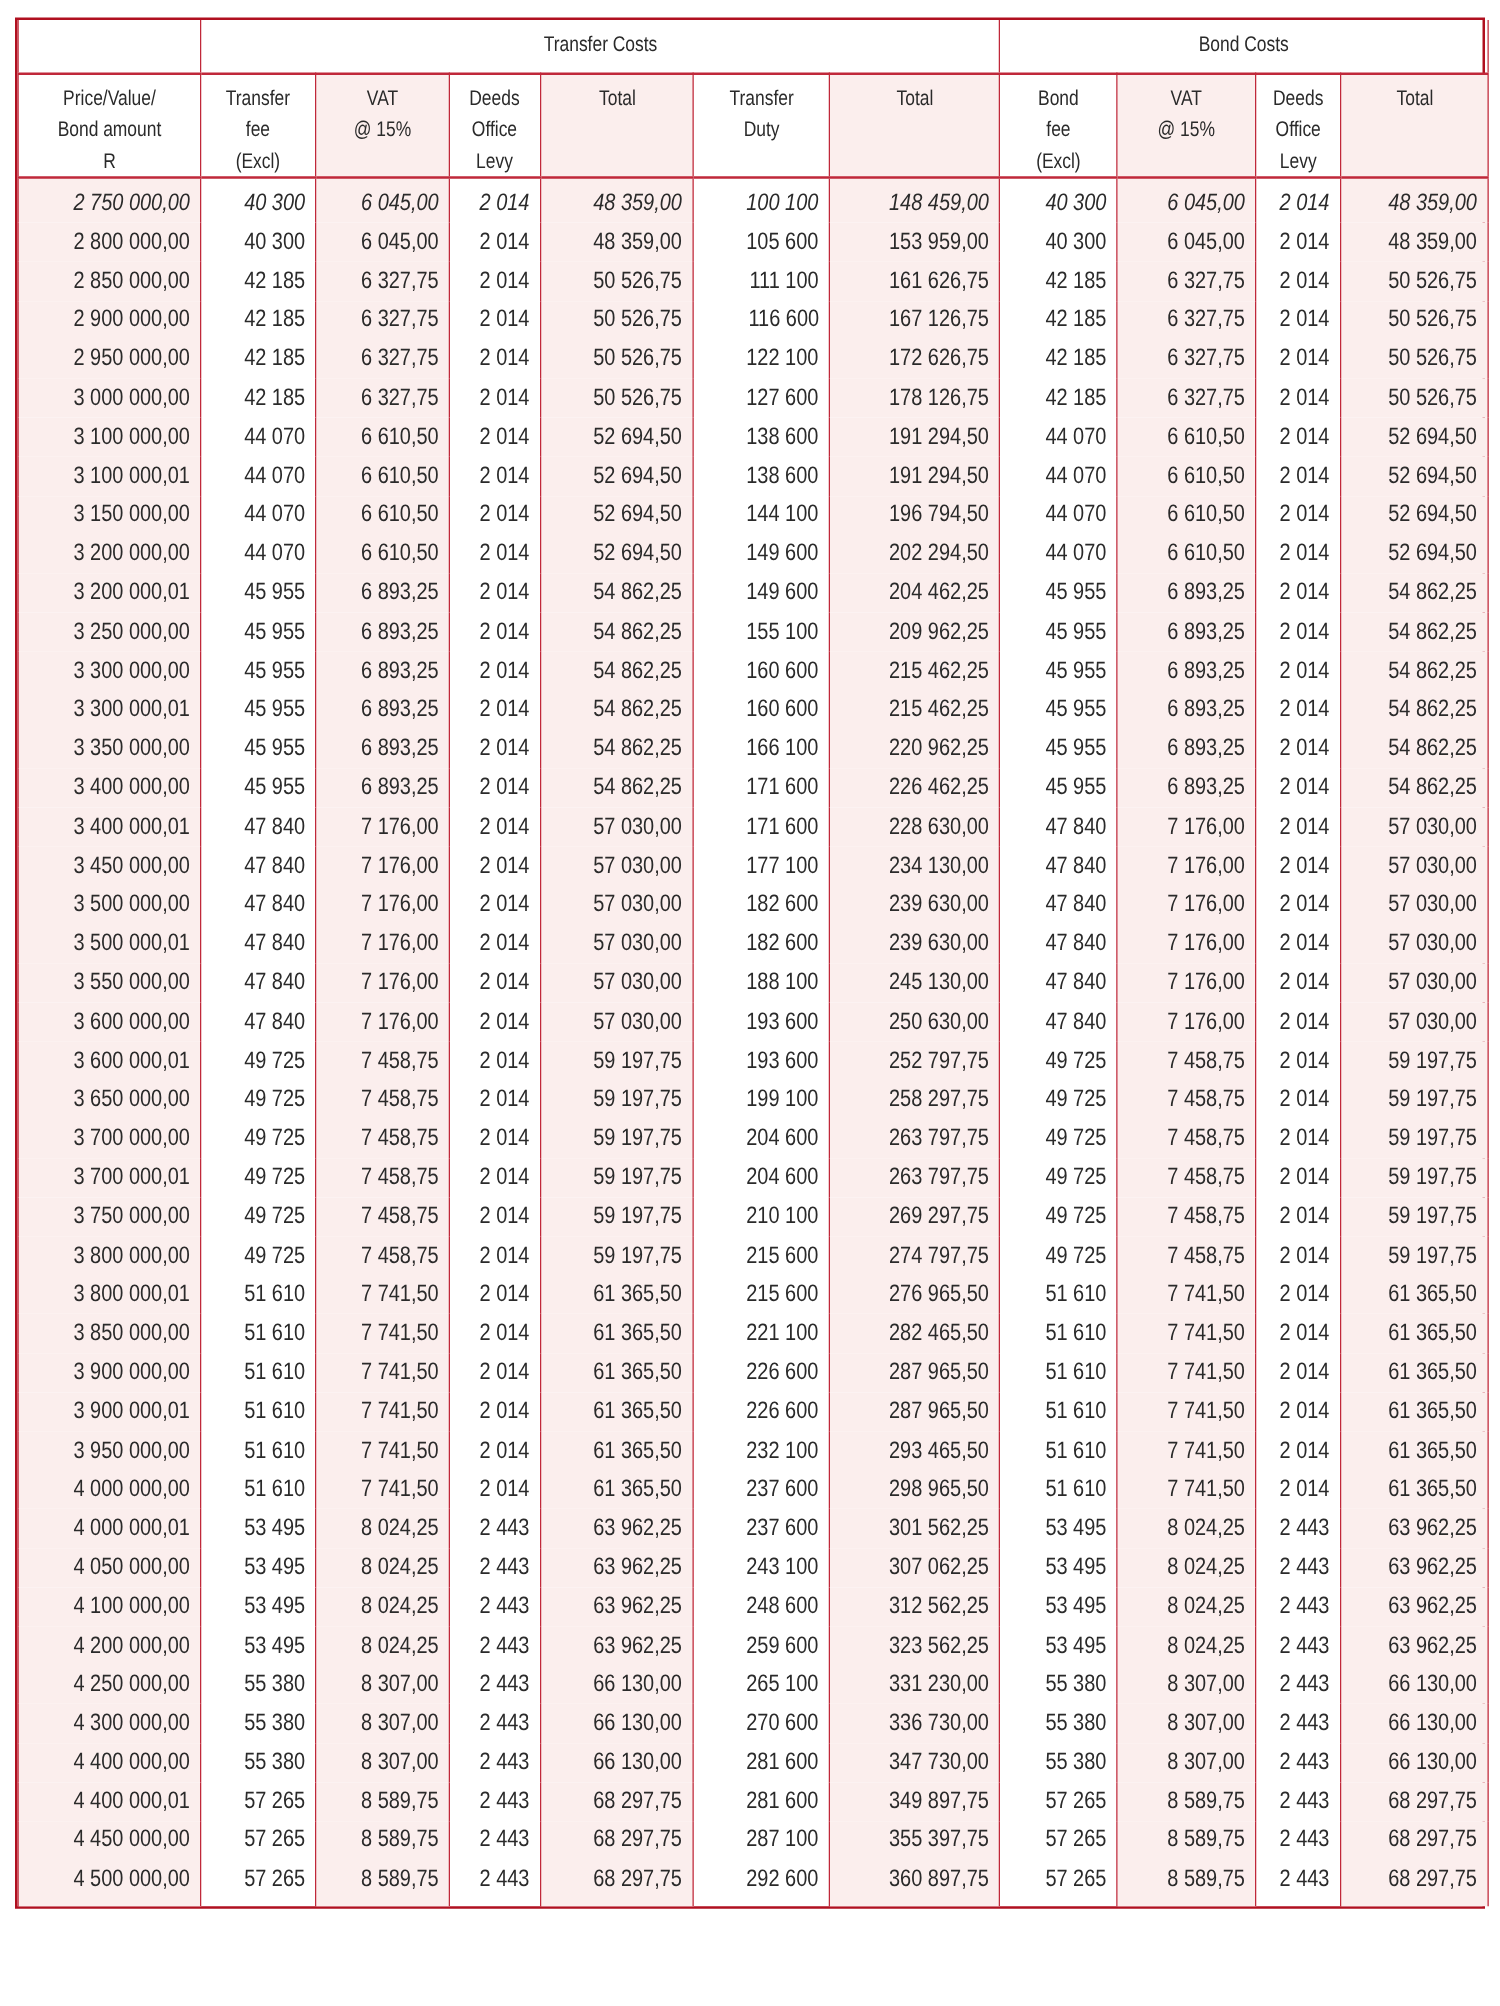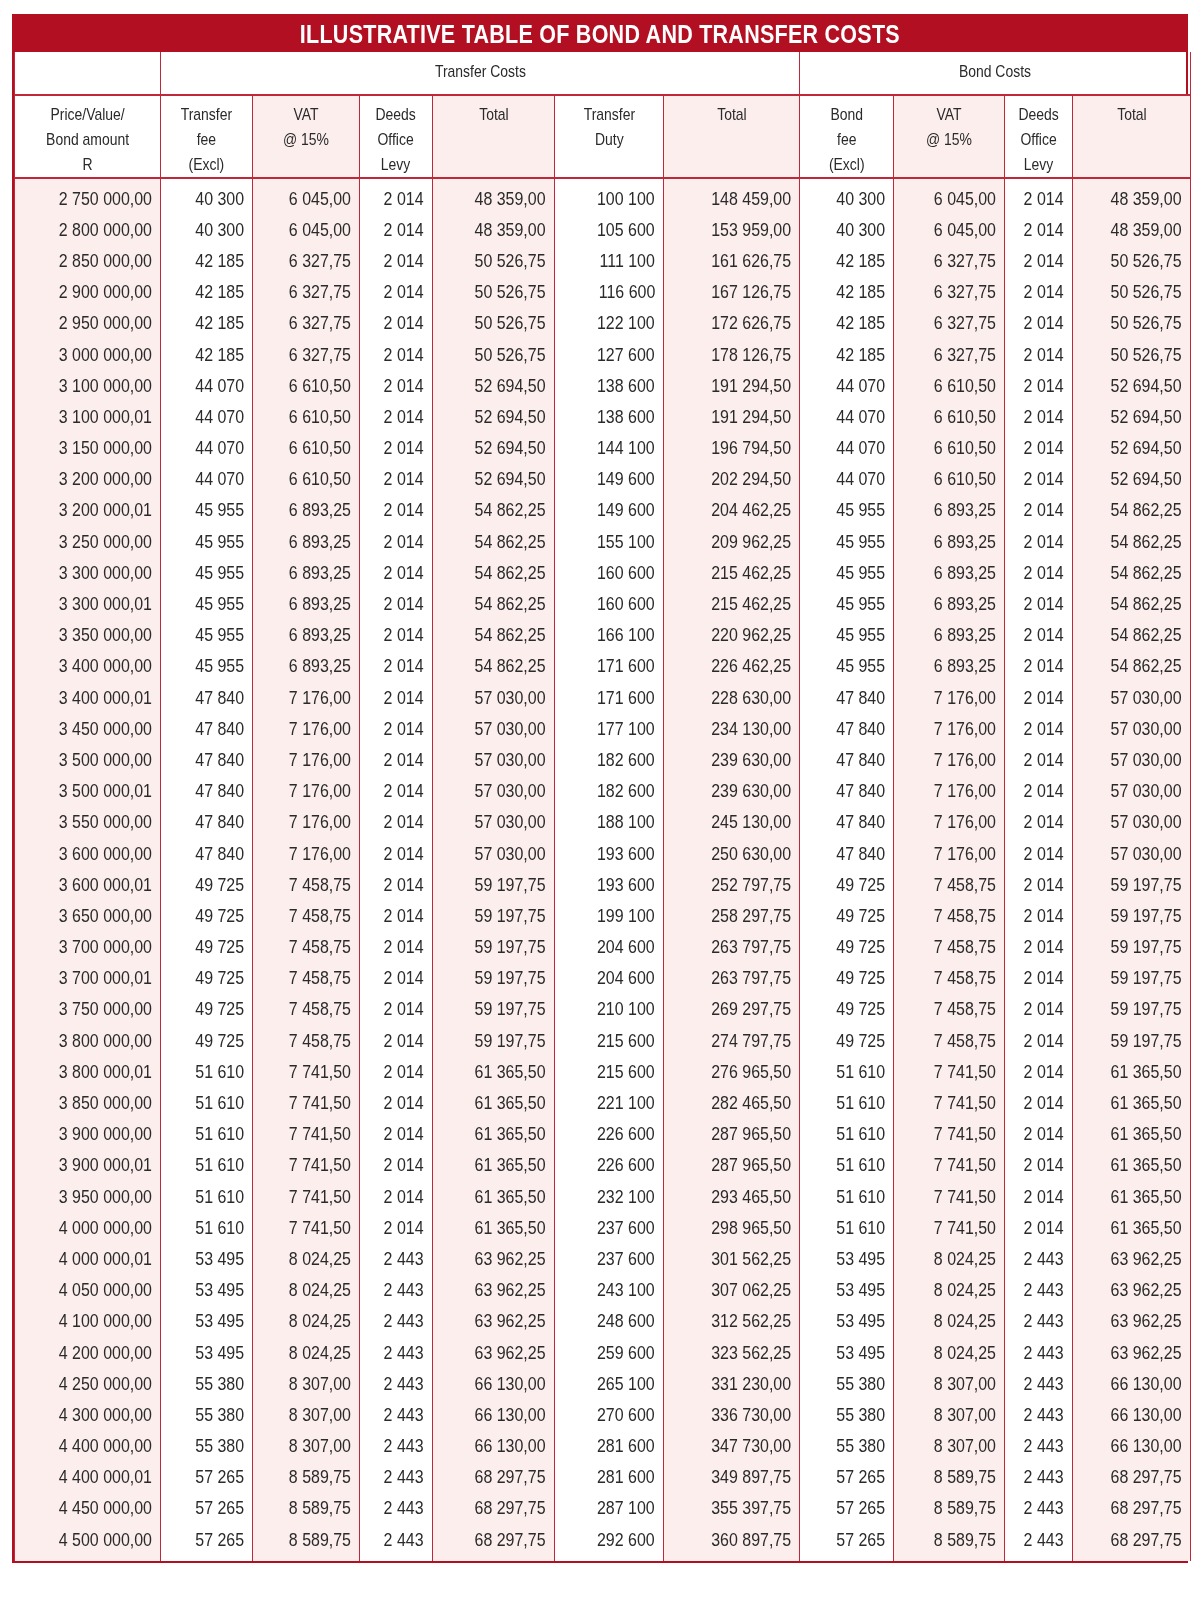--- a/index.html
+++ b/index.html
@@ -9,28 +9,27 @@
   .title span { display:inline-block; transform:scaleX(0.86); }
   table { border-collapse:collapse; width:100%; table-layout:fixed; }
   th, td { border-left:1.5px solid #c0283a; border-right:1.5px solid #c0283a; padding:0; }
   th { font-weight:normal; font-size:17px; color:#2a2a2a; vertical-align:top; text-align:center; line-height:25px; }
   th .hx { display:inline-block; transform:scaleX(0.82); }
   tr.group th { height:42px; line-height:40px; border-bottom:2px solid #c0283a; }
   tr.cols th { height:76px; padding-top:6px; box-sizing:border-box; border-bottom:2px solid #c0283a; }
   td { font-size:19px; text-align:right; height:31.2px; padding-right:8px; white-space:nowrap; }
   td .nx { display:inline-block; transform:scaleX(0.84); transform-origin:right center; }
   .pink { background:#fbeeed; }
-  tbody tr:first-child td { padding-top:4px; }
+  tbody tr:first-child td { padding-top:4px;font-style:italic; }
   tbody tr:last-child td { padding-bottom:6px; }
 </style>
 </head>
 <body>
 
 <div class="wrap">
-  <div class="title"><span>ILLUSTRATIVE TABLE OF BOND AND TRANSFER COSTS</span></div>
   <table>
     <colgroup>
       <col style="width:146px">
         <col style="width:92px">
         <col style="width:107px">
         <col style="width:73px">
         <col style="width:122px">
         <col style="width:109px">
         <col style="width:136px">
         <col style="width:94px">

